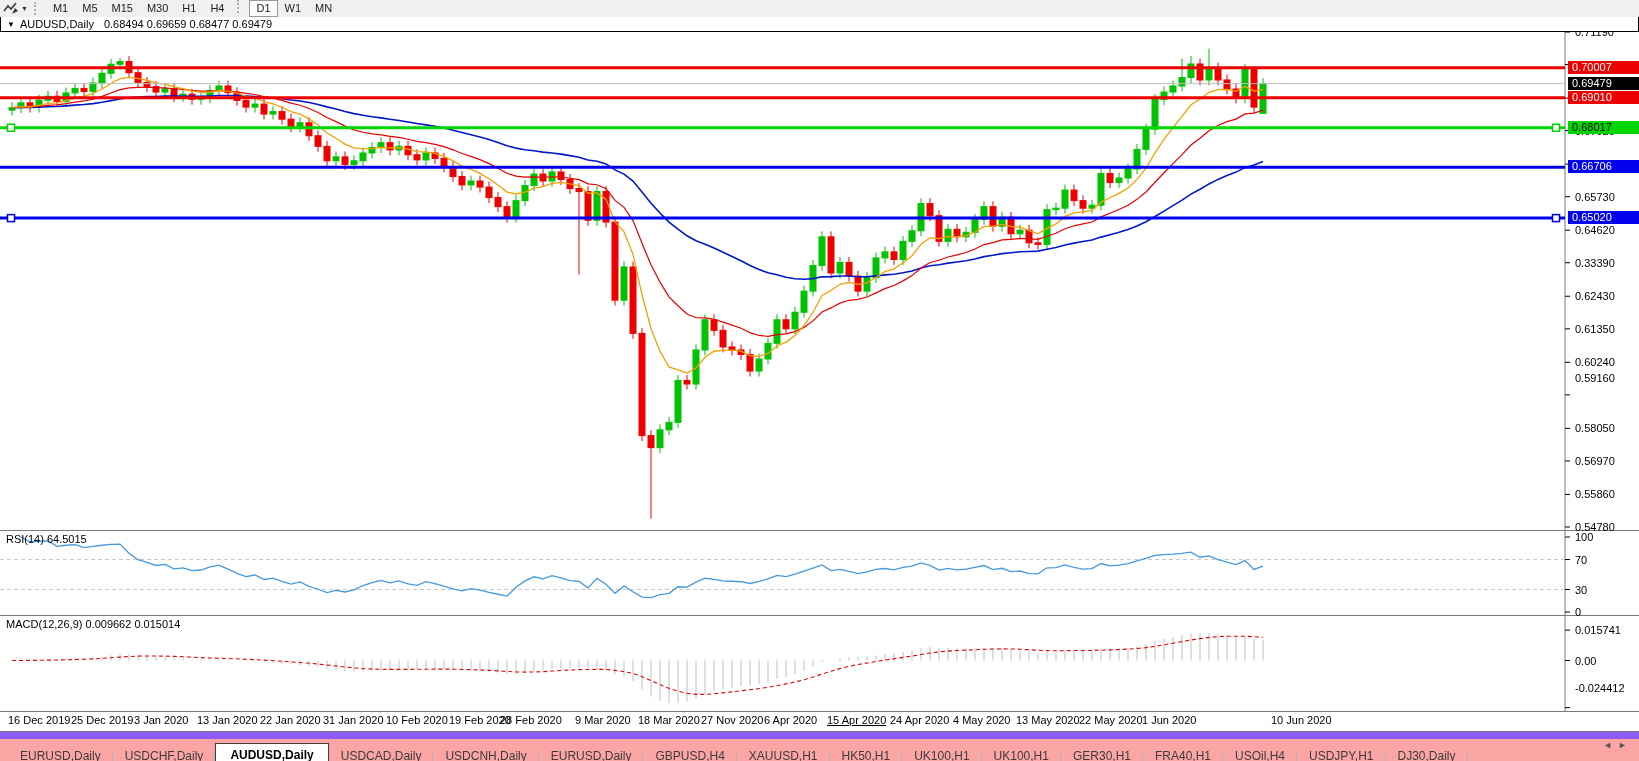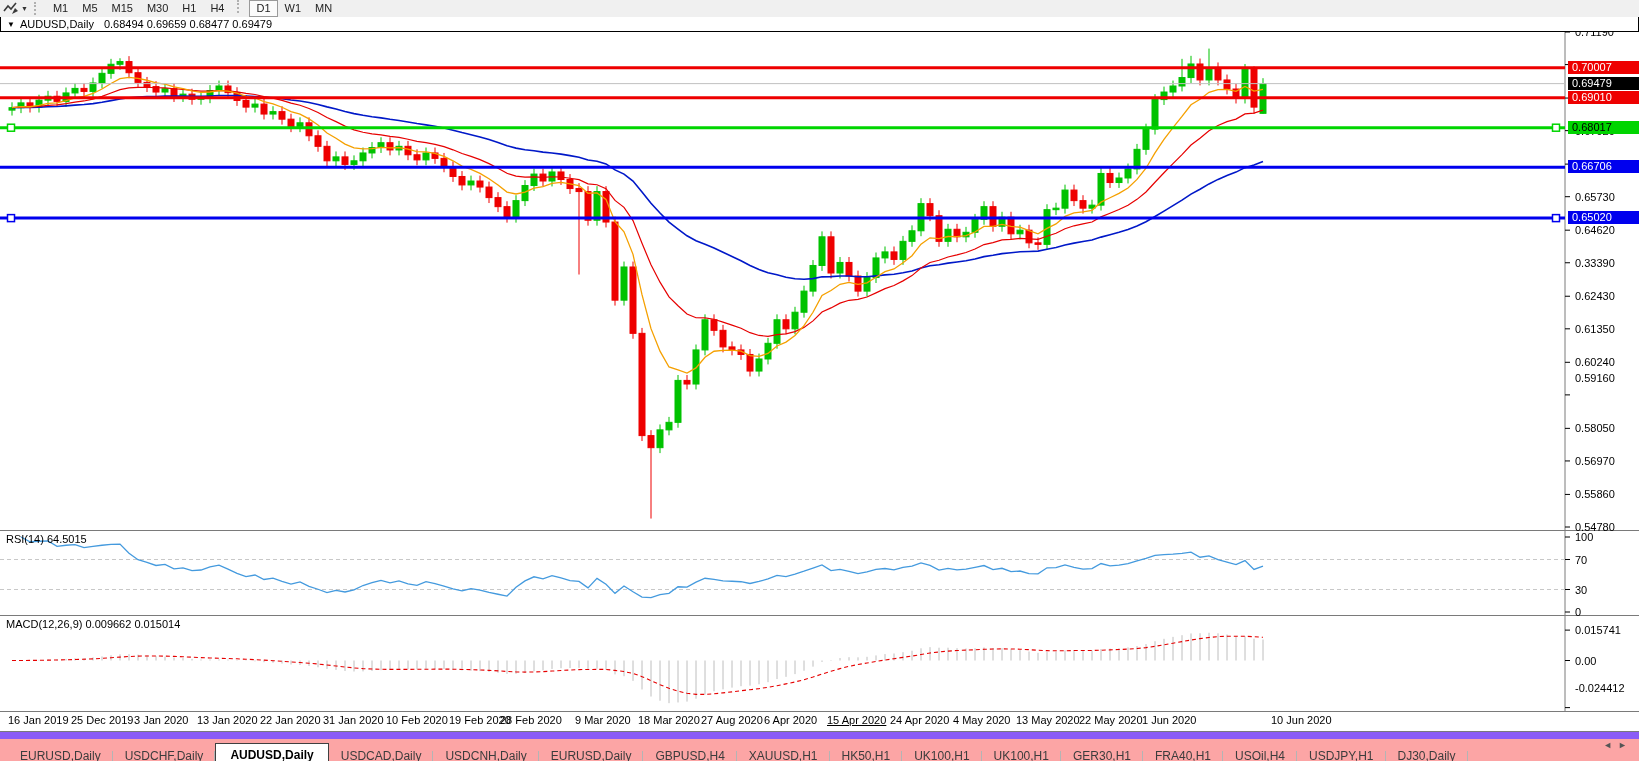--- a/index.html
+++ b/index.html
@@ -573,32 +573,32 @@
   <div id="ind-ticks">
       <div class="ptick" style="top: 514px;">100</div>
       <div class="ptick" style="top: 536.5px;">70</div>
       <div class="ptick" style="top: 566.5px;">30</div>
       <div class="ptick" style="top: 589px;">0</div>
       <div class="ptick" style="top: 607.12px;">0.015741</div>
       <div class="ptick" style="top: 637.5px;">0.00</div>
       <div class="ptick" style="top: 653px; margin-top: 12px;">-0.024412</div>
     </div>
   <div id="date-axis">
-      <div class="datelbl" style="left: 8px;">16 Jan 2019</div>
+      <div class="datelbl" style="left: 8px;">16 Dec 2019</div>
       <div class="datelbl" style="left: 71px;">25 Dec 2019</div>
       <div class="datelbl" style="left: 134px;">3 Jan 2020</div>
       <div class="datelbl" style="left: 197px;">13 Jan 2020</div>
       <div class="datelbl" style="left: 260px; text-align: right;">22 Jan 2020</div>
       <div class="datelbl" style="left: 323px;">31 Jan 2020</div>
       <div class="datelbl" style="left: 386px;">10 Feb 2020</div>
       <div class="datelbl" style="left: 449px;">19 Feb 2020</div>
       <div class="datelbl" style="left: 500px;">28 Feb 2020</div>
       <div class="datelbl" style="left: 575px;">9 Mar 2020</div>
       <div class="datelbl" style="left: 638px;">18 Mar 2020</div>
-      <div class="datelbl" style="left: 701px;">27 Aug 2020</div>
+      <div class="datelbl" style="left: 701px;">27 Nov 2020</div>
       <div class="datelbl" style="left: 764px;">6 Apr 2020</div>
       <div class="datelbl" style="left: 827px; text-decoration: underline;">15 Apr 2020</div>
       <div class="datelbl" style="left: 890px;">24 Apr 2020</div>
       <div class="datelbl" style="left: 953px;">4 May 2020</div>
       <div class="datelbl" style="left: 1016px;">13 May 2020</div>
       <div class="datelbl" style="left: 1079px;">22 May 2020</div>
       <div class="datelbl" style="left: 1142px;">1 Jun 2020</div>
       <div class="datelbl" style="left: 1271px;">10 Jun 2020</div>
     </div>
   <div class="indlabel" style="top:516px">RSI(14) 64.5015</div>

